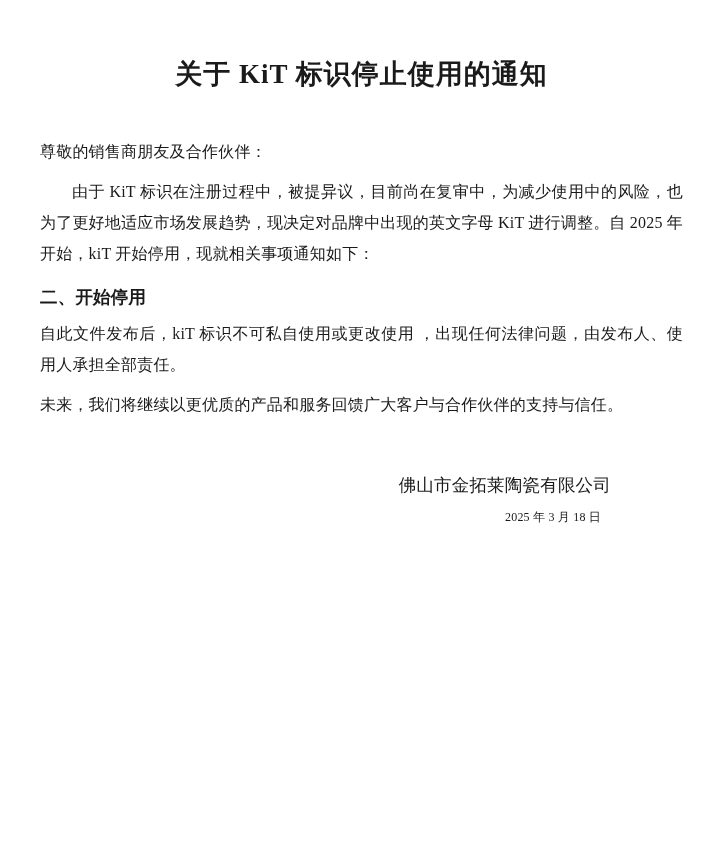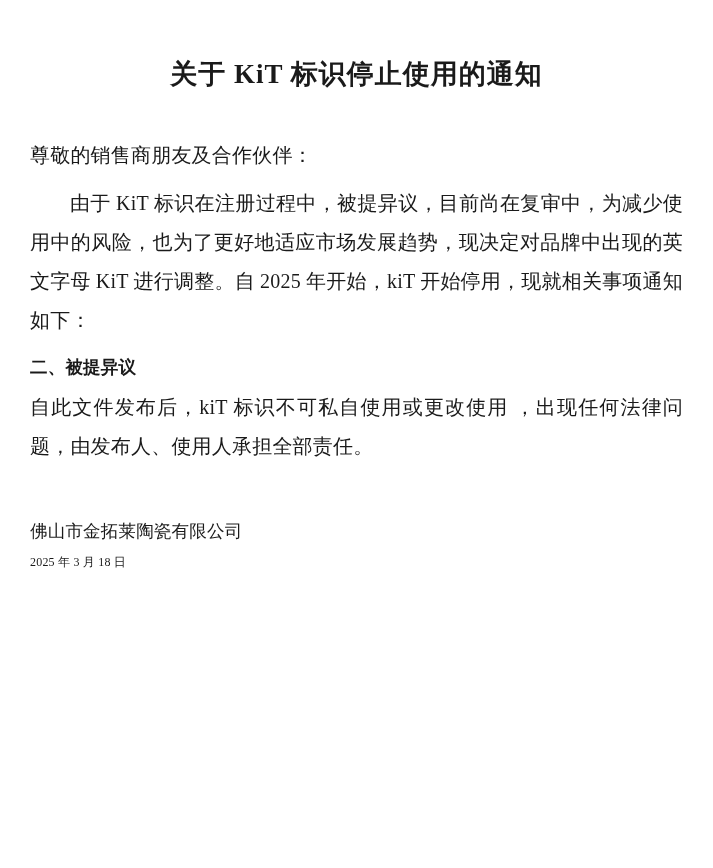--- a/index.html
+++ b/index.html
@@ -11,37 +11,37 @@
     height: 868px;
     background: #ffffff;
     font-family: "Liberation Serif", "DejaVu Serif", serif;
     color: #1a1a1a;
     overflow: hidden;
   }
   .page {
     width: 713px;
     height: 752px;
     box-sizing: border-box;
-    padding: 38px 30px 0 30px;
+    padding: 38px 30px 0 40px;
     position: relative;
   }
   .doc-title {
     text-align: center;
     font-size: 27px;
     font-weight: bold;
     letter-spacing: 1px;
     margin: 18px 0 0 0;
     line-height: 1.4;
     font-family: "Liberation Serif", "DejaVu Serif", serif;
   }
   .body-block {
     margin-top: 42px;
   }
   p.para {
-    font-size: 20px;
+    font-size: 16px;
     line-height: 1.95;
     margin: 0 0 9px 0;
     text-align: justify;
     letter-spacing: 0.2px;
   }
   p.indent {
     text-indent: 2em;
   }
   .section-head {
     font-size: 17.5px;
@@ -51,20 +51,21 @@
     letter-spacing: 0.2px;
   }
   .list-item {
     font-size: 17.5px;
     line-height: 1.95;
     margin: 0 0 2px 0;
     letter-spacing: 0.2px;
   }
   .signature {
     margin-top: 46px;
+    text-align: right;
     padding-right: 72px;
   }
   .sig-line {
     font-size: 17.5px;
     line-height: 2.2;
     letter-spacing: 0.2px;
   }
   .sig-date {
     font-size: 12px;
     line-height: 2.0;
@@ -80,23 +81,24 @@
   <h1 class="doc-title">关于 KiT 标识停止使用的通知</h1>
 
   <div class="body-block">
 
     <p class="para">尊敬的销售商朋友及合作伙伴：</p>
 
     <p class="para indent">由于 KiT 标识在注册过程中，被提异议，目前尚在复审中，为减少使用中的风险，也为了更好地适应市场发展趋势，现决定对品牌中出现的英文字母 KiT 进行调整。自 2025 年开始，kiT 开始停用，现就相关事项通知如下：</p>
 
 
 
-    <div class="section-head">二、被提异议</div>
+    <div class="section-head">二、开始停用</div>
 
     <p class="para">自此文件发布后，kiT 标识不可私自使用或更改使用 ，出现任何法律问题，由发布人、使用人承担全部责任。</p>
+    <p class="para">未来，我们将继续以更优质的产品和服务回馈广大客户与合作伙伴的支持与信任。</p>
 
   </div>
 
   <div class="signature">
     <div class="sig-line">佛山市金拓莱陶瓷有限公司</div>
     <div class="sig-date">2025 年 3 月 18 日</div>
   </div>
 
 </div>
 

